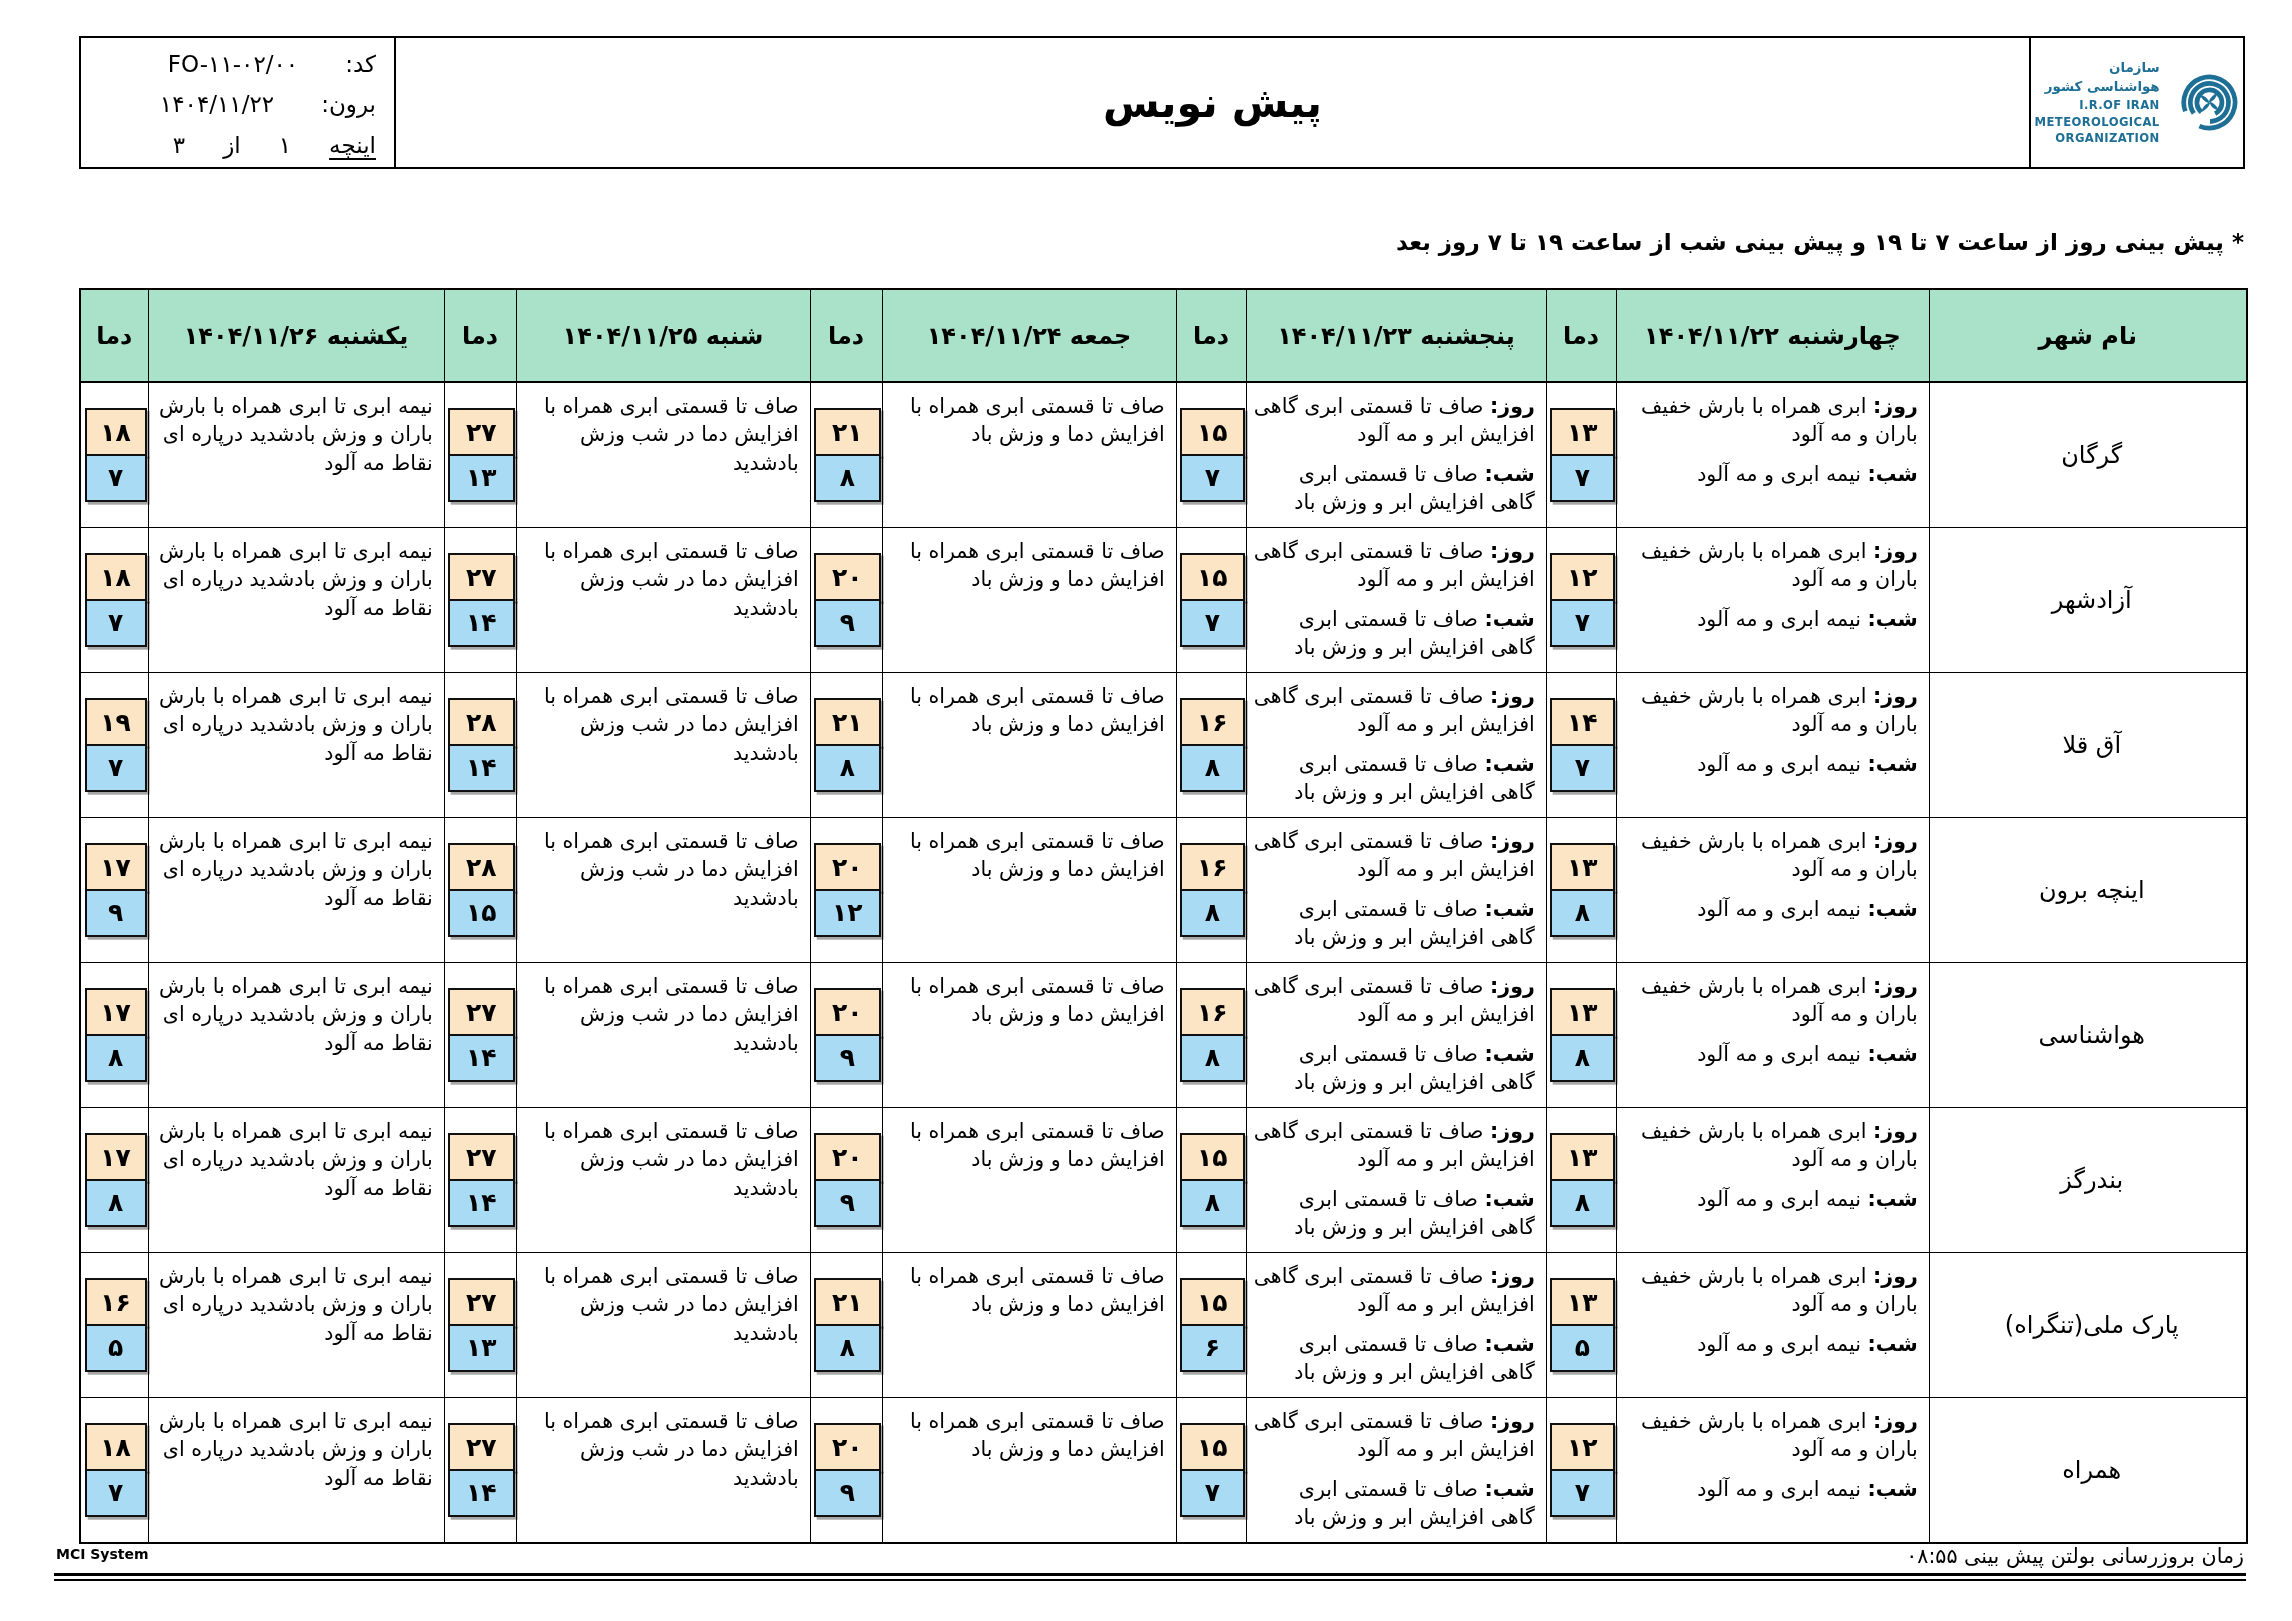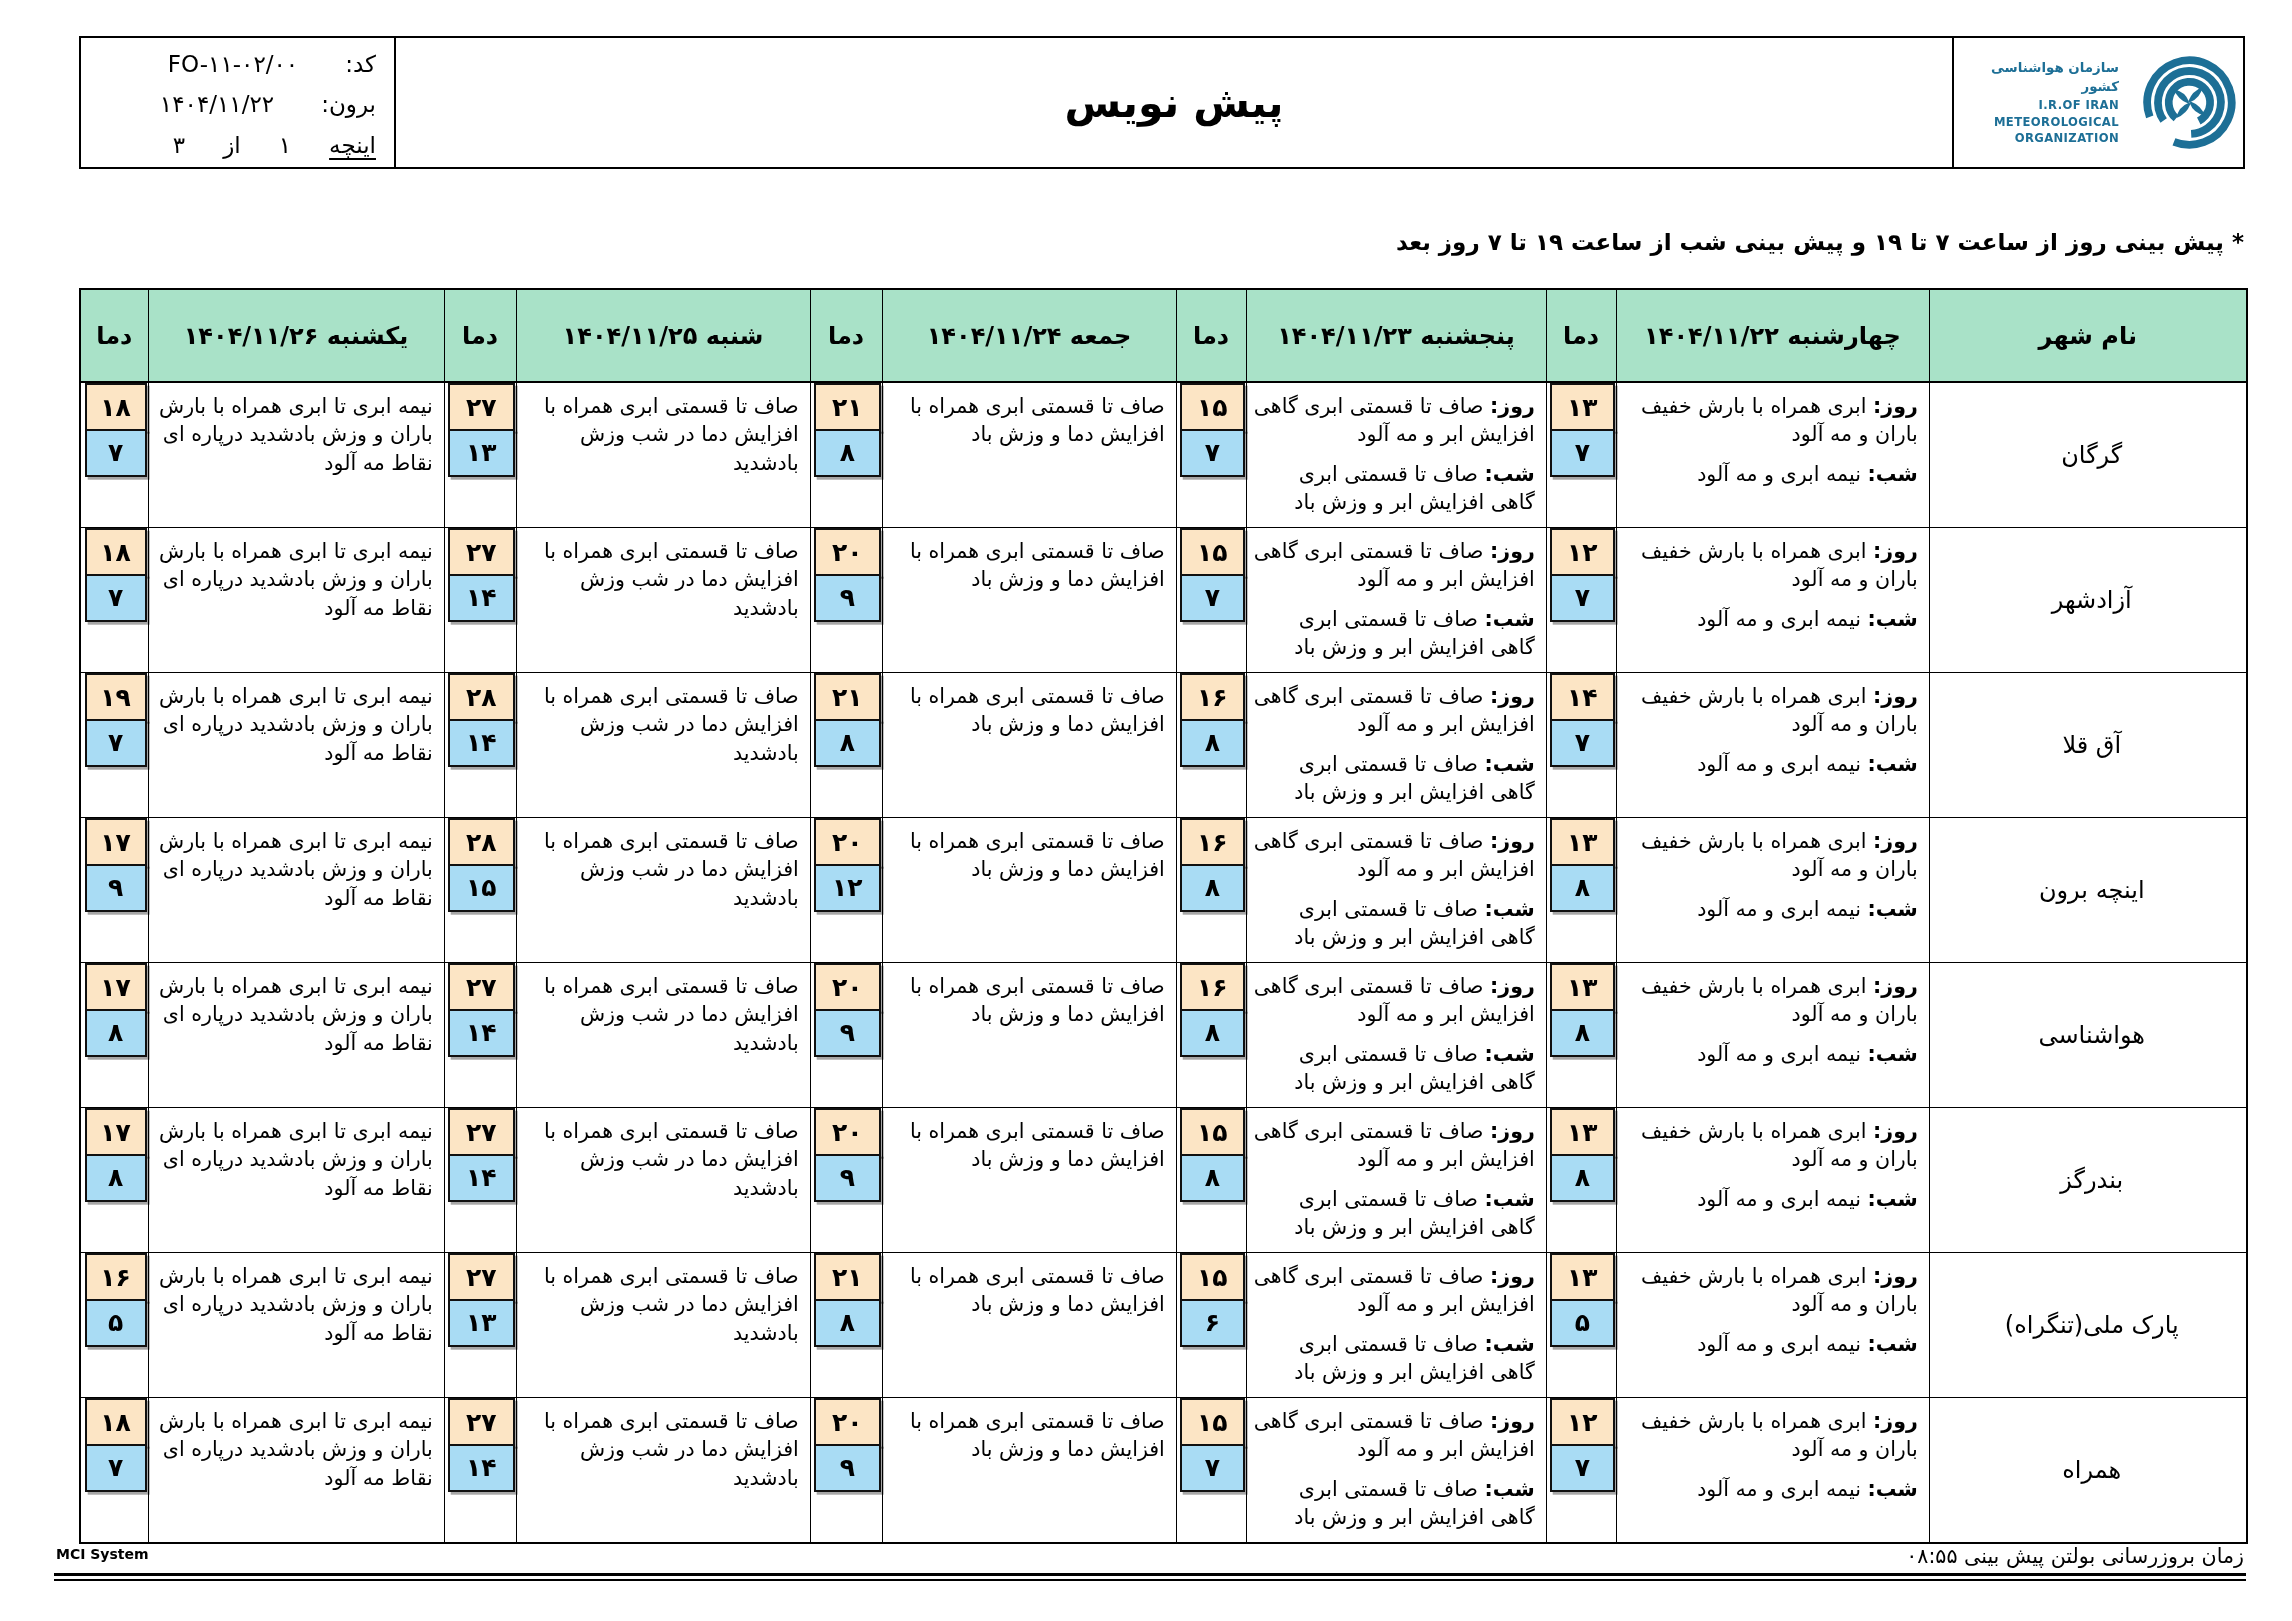--- a/index.html
+++ b/index.html
@@ -22,21 +22,21 @@
   .info-sec{
     width:315px;border-right:2.7px solid #000;padding:12.5px 18px 9px 12.5px;
     direction:rtl;display:flex;flex-direction:column;justify-content:space-between;
     font-size:23px;
   }
   .info-line{display:flex;gap:47px;align-items:baseline;white-space:nowrap;}
   .info-line .u{text-decoration:underline;text-underline-offset:4.5px;}
   .page-line{gap:38px;}
   .title-sec{flex:1;display:flex;align-items:center;justify-content:center;font-size:41px;font-weight:bold;}
   .logo-sec{
-    width:291px;border-left:2.7px solid #000;display:flex;align-items:center;
+    width:214px;border-left:2.7px solid #000;display:flex;align-items:center;
     justify-content:center;gap:17px;padding:3.6px;color:var(--logo);
   }
   .logo-text{text-align:right;font-weight:bold;font-size:11.6px;line-height:1.45;letter-spacing:0.4px;}
   .logo-text .fa{font-size:13.4px;letter-spacing:0;}
   
   .note{
     position:absolute;top:229px;right:49px;direction:rtl;
     font-size:23px;font-weight:bold;
   }
   
@@ -63,21 +63,21 @@
     padding:9px 10.7px 0 5.4px;font-size:20.6px;line-height:1.38;
   }
   td.desc p{margin:0 0 10.7px 0;}
   td.temp{vertical-align:top;padding:0;border-left:2.7px solid #000;}
   .tbox{
     height:48px;margin:0 0.9px 0 3.6px;border:2.2px solid #101010;
     display:flex;align-items:center;justify-content:center;
     font-size:25px;font-weight:bold;
     box-shadow:2.7px 2.7px 0 rgba(0,0,0,.35);
   }
-  .tbox.max{background:var(--max-bg);}
+  .tbox.max{background:var(--max-bg);margin-top:25px;}
   .tbox.min{background:var(--min-bg);margin-top:-2.2px;}
   
   .footer-left{position:absolute;left:56px;top:1546px;font-size:14px;font-weight:bold;}
   .footer-right{position:absolute;right:49px;top:1544px;font-size:20.6px;direction:rtl;}
   .footer-rule{
     position:absolute;left:54px;right:47px;top:1573px;height:8px;
     border-top:3.6px solid #000;border-bottom:2.7px solid #000;
   }
 </style>
 </head>

